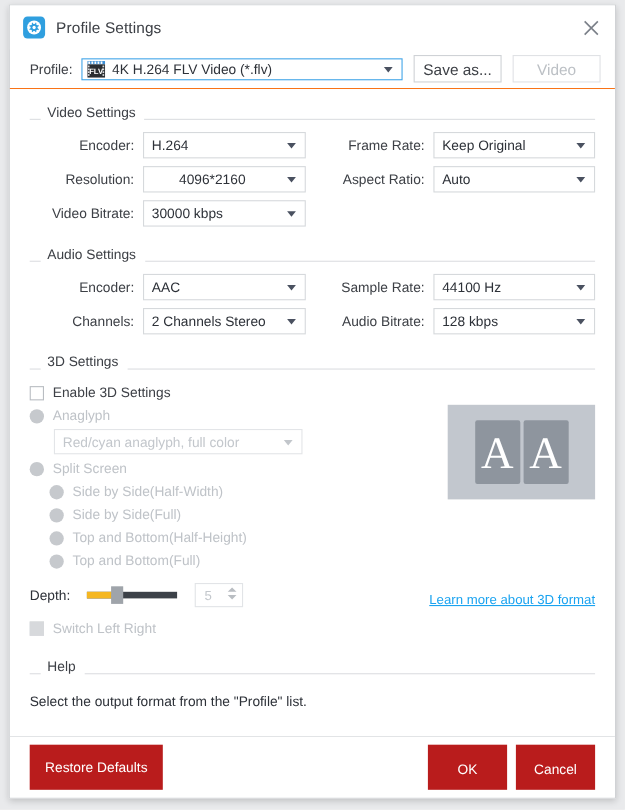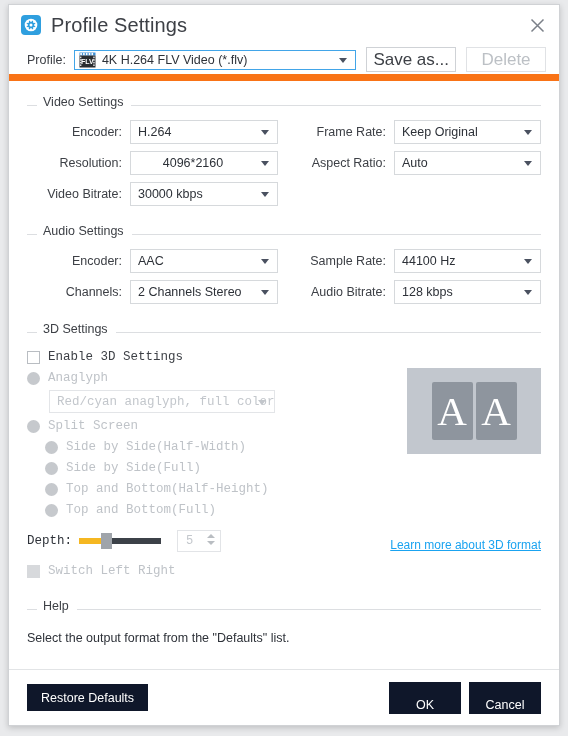--- a/index.html
+++ b/index.html
@@ -29,38 +29,38 @@
   }
   .app-icon {
     width: 20px; height: 20px; border-radius: 4px;
     background: #2f9fdf;
     display: flex; align-items: center; justify-content: center;
     flex: 0 0 20px;
   }
   .app-icon svg { display: block; }
   .title-text {
     margin-left: 10px;
-    font-size: 20px; color: #3d4046;
+    font-size: 14px; color: #3d4046;
     letter-spacing: .1px;
     text-align: right;
   }
   .close-btn {
     position: absolute; right: 8px; top: 6px;
     width: 28px; height: 28px;
     display: flex; align-items: center; justify-content: center;
     cursor: pointer;
   }
   .close-btn svg { display:block; }
 
   
   .profile-row {
     flex: 0 0 36px; height: 36px;
     display: flex; align-items: center;
     padding: 0 13px 0 18px;
-    border-bottom: 7px solid #f97316;
+    border-bottom: 1px solid #f97316;
   }
   .profile-label {
     font-size: 12.5px; color: #3d4046;
     margin-right: 8px;
   }
   .profile-select {
     flex: 1 1 auto;
     height: 20px;
     border: 1px solid #42a5e8;
     background: #fff;
@@ -83,21 +83,21 @@
     border-left: 4.5px solid transparent;
     border-right: 4.5px solid transparent;
     border-top: 5px solid #4a5160;
   }
   .caret.disabled { border-top-color: #c2c6cb; }
   .btn-outline {
     height: 25px; min-width: 80px;
     margin-left: 10px;
     border: 1px solid #cfd2d6;
     background: #fff;
-    font-size: 17px; color: #3d4046;
+    font-size: 14px; color: #3d4046;
     font-family: inherit;
     cursor: pointer;
     padding: 0 6px;
   }
   .btn-outline.disabled {
     color: #bcc0c5;
     border-color: #e0e2e5;
     cursor: default;
   }
 
@@ -105,21 +105,21 @@
   .body {
     flex: 1 1 auto;
     position: relative;
     padding: 0 18px;
     overflow: hidden;
     background: #fff;
   }
   .group { position: relative; margin-top: 14px; }
   .group-legend {
     position: relative;
-    display: flex; align-items: center;
+    display: flex; align-items: flex-end;
     height: 14px;
     font-size: 12.5px; color: #3d4046;
   }
   .group-legend .lead {
     width: 10px; height: 1px; background: #dcdee1;
     margin-right: 6px; margin-top: 6px;
   }
   .group-legend .label { white-space: nowrap; }
   .group-legend .rule {
     flex: 1 1 auto; height: 1px; background: #dcdee1;
@@ -243,26 +243,26 @@
 
   
   .footer {
     flex: 0 0 56px; height: 56px;
     border-top: 1px solid #e2e4e6;
     background: #fff;
     display: flex; align-items: center;
     padding: 0 18px;
   }
   .btn-blue {
-    background: #0f172a;
+    background: #b91c1c;
     border: none;
     color: #fff;
     font-size: 12.5px;
     font-family: inherit;
-    height: 27px;
+    height: 41px;
     cursor: pointer;
     padding: 0 14px;
   }
   .btn-blue.fixed { width: 72px; padding: 16px; }
   .spacer { flex: 1 1 auto; }
   .gap { width: 8px; }
 </style>
 </head>
 <body>
 
@@ -316,21 +316,21 @@
             <rect x="14.2" y="9.8" width="1.5" height="1.6"></rect>
             <rect x="14.2" y="12.4" width="1.5" height="1.6"></rect>
           </g>
           <text x="8.4" y="12.4" font-family="Liberation Sans, sans-serif" font-size="7" font-weight="bold" fill="#ffffff" text-anchor="middle">FLV</text>
         </svg>
       </span>
       <span class="profile-value">4K H.264 FLV Video (*.flv)</span>
       <span class="caret"></span>
     </div>
     <button class="btn-outline">Save as...</button>
-    <button class="btn-outline disabled">Delete</button>
+    <button class="btn-outline disabled">Video</button>
   </div>
 
   <div class="body">
 
     <div class="group">
       <div class="group-legend">
         <span class="lead"></span>
         <span class="label">Video Settings</span>
         <span class="rule"></span>
       </div>
@@ -421,21 +421,21 @@
       </div>
     </div>
 
     <div class="group threed" style="margin-top:18px;">
       <div class="group-legend">
         <span class="lead"></span>
         <span class="label">3D Settings</span>
         <span class="rule"></span>
       </div>
 
-      <div style="margin-top:11px;font-family:Liberation Mono, monospace;">
+      <div style="margin-top:11px;">
         <div class="row3d">
           <span class="chk"></span>
           <span class="lbl">Enable 3D Settings</span>
         </div>
         <div class="row3d">
           <span class="radio"></span>
           <span class="lbl dim">Anaglyph</span>
         </div>
         <div class="row3d" style="height:25px;margin-bottom:2px;">
           <div class="combo-dim">
@@ -497,21 +497,21 @@
 
       <a class="link-3d">Learn more about 3D format</a>
     </div>
 
     <div class="group" style="margin-top:18px;">
       <div class="group-legend">
         <span class="lead"></span>
         <span class="label">Help</span>
         <span class="rule"></span>
       </div>
-      <div class="help-text">Select the output format from the "Defaults" list.</div>
+      <div class="help-text">Select the output format from the "Profile" list.</div>
     </div>
 
   </div>
 
   <div class="footer">
     <button class="btn-blue">Restore Defaults</button>
     <span class="spacer"></span>
     <button class="btn-blue fixed">OK</button>
     <span class="gap"></span>
     <button class="btn-blue fixed">Cancel</button>

